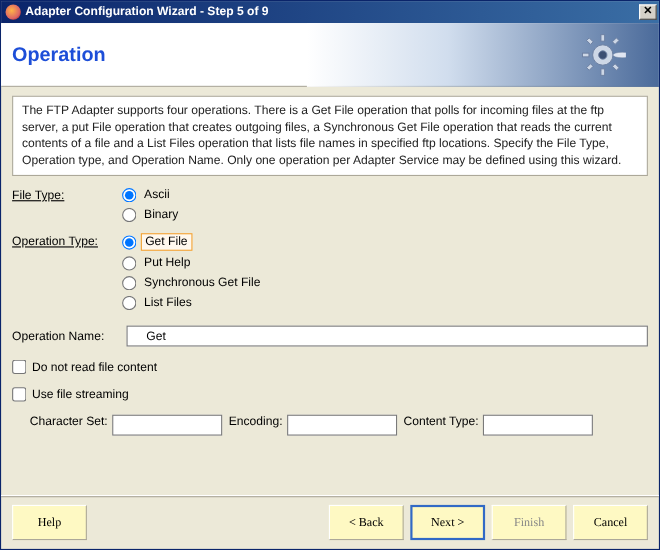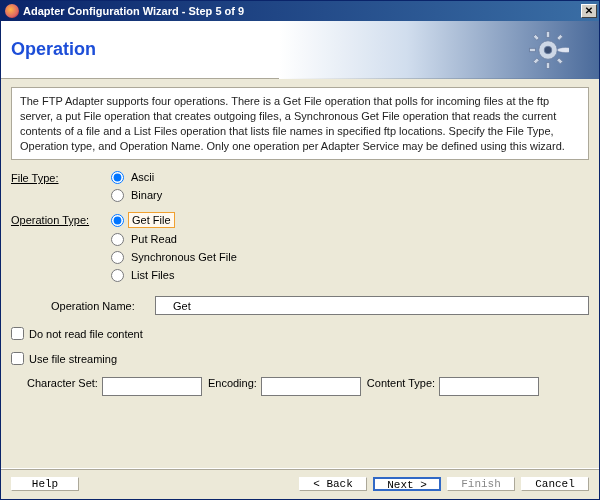--- a/index.html
+++ b/index.html
@@ -17,31 +17,31 @@
 .content { flex:1; padding: 8px 10px; display:flex; flex-direction:column; gap:6px; overflow:auto;}
 .desc { background:#fff; border:1px solid #aca899; padding:6px 8px; line-height:1.35; color:#222; }
 .row { display:flex; align-items:flex-start; margin-top:4px; }
 .row-label { width:100px; padding-top:2px; }
 .row-label span { text-decoration: underline; text-decoration-color:#000; text-underline-offset:1px; }
 .radios { display:flex; flex-direction:column; gap:4px; }
 .radio-line { display:flex; align-items:center; gap:4px; }
 .radio-line input[type=radio]{ margin:0; }
 .radio-line label { padding:1px 3px; }
 .radio-line.highlight label { border:1px solid #f0a030; background:#fff8ee; }
-.opname-row { display:flex; align-items:center; margin-top:8px; gap:4px;margin-left:40px;}
+.opname-row { display:flex; align-items:center; margin-top:8px; gap:4px;}
 .opname-row .lbl { width:100px; }
 .opname-row input[type=text] { flex:1; height:19px; border:1px solid #7a7a7a; padding:1px 17px; font-family:inherit; font-size:11px; background:#fff; }
 .chk-line { display:flex; align-items:center; gap:5px; margin-top:6px; }
 .chk-line input{ margin:0;}
 .triple { display:flex; align-items:center; gap:6px; margin-top:6px; margin-left:16px;}
 .triple .sub { display:flex; align-items:flex-start; gap:4px; }
 .triple input[type=text]{ width:100px; height:19px; border:1px solid #7a7a7a; padding:1px 3px; font-family:inherit; font-size:11px; background:#fff;}
 .footer { border-top:1px solid #fff; box-shadow: inset 0 1px 0 #aca899; padding:8px 10px; display:flex; align-items:center; gap:6px; }
 .footer .spacer { flex:1; }
-button.btn { font-family:Liberation Mono, monospace; font-size:11px; height:14px; padding:0 10px; background:#ffffff; border:1px solid #aca899; border-top-color:#fff; border-left-color:#fff; cursor:pointer; min-width:68px;}
+button.btn { font-family:Liberation Serif, serif; font-size:11px; height:32px; padding:0 10px; background:#fef9c3; border:1px solid #aca899; border-top-color:#fff; border-left-color:#fff; cursor:pointer; min-width:68px;}
 button.btn:disabled { color:#888; cursor:default;}
 button.btn.default { border:2px solid #3169c6; padding:0 9px; }
 </style>
 </head>
 <body>
 <div class="window">
 
   <div class="titlebar">
     <div class="titlebar-icon"></div>
     <div class="titlebar-text">Adapter Configuration Wizard - Step 5 of 9</div>
@@ -92,21 +92,21 @@
 
     <div class="row">
       <div class="row-label"><span>Operation Type:</span></div>
       <div class="radios">
         <div class="radio-line highlight">
           <input type="radio" name="op" checked="" style="">
           <label>Get File</label>
         </div>
         <div class="radio-line">
           <input type="radio" name="op" style="">
-          <label>Put Read</label>
+          <label>Put Help</label>
         </div>
         <div class="radio-line">
           <input type="radio" name="op" style="">
           <label>Synchronous Get File</label>
         </div>
         <div class="radio-line">
           <input type="radio" name="op" style="">
           <label>List Files</label>
         </div>
       </div>

